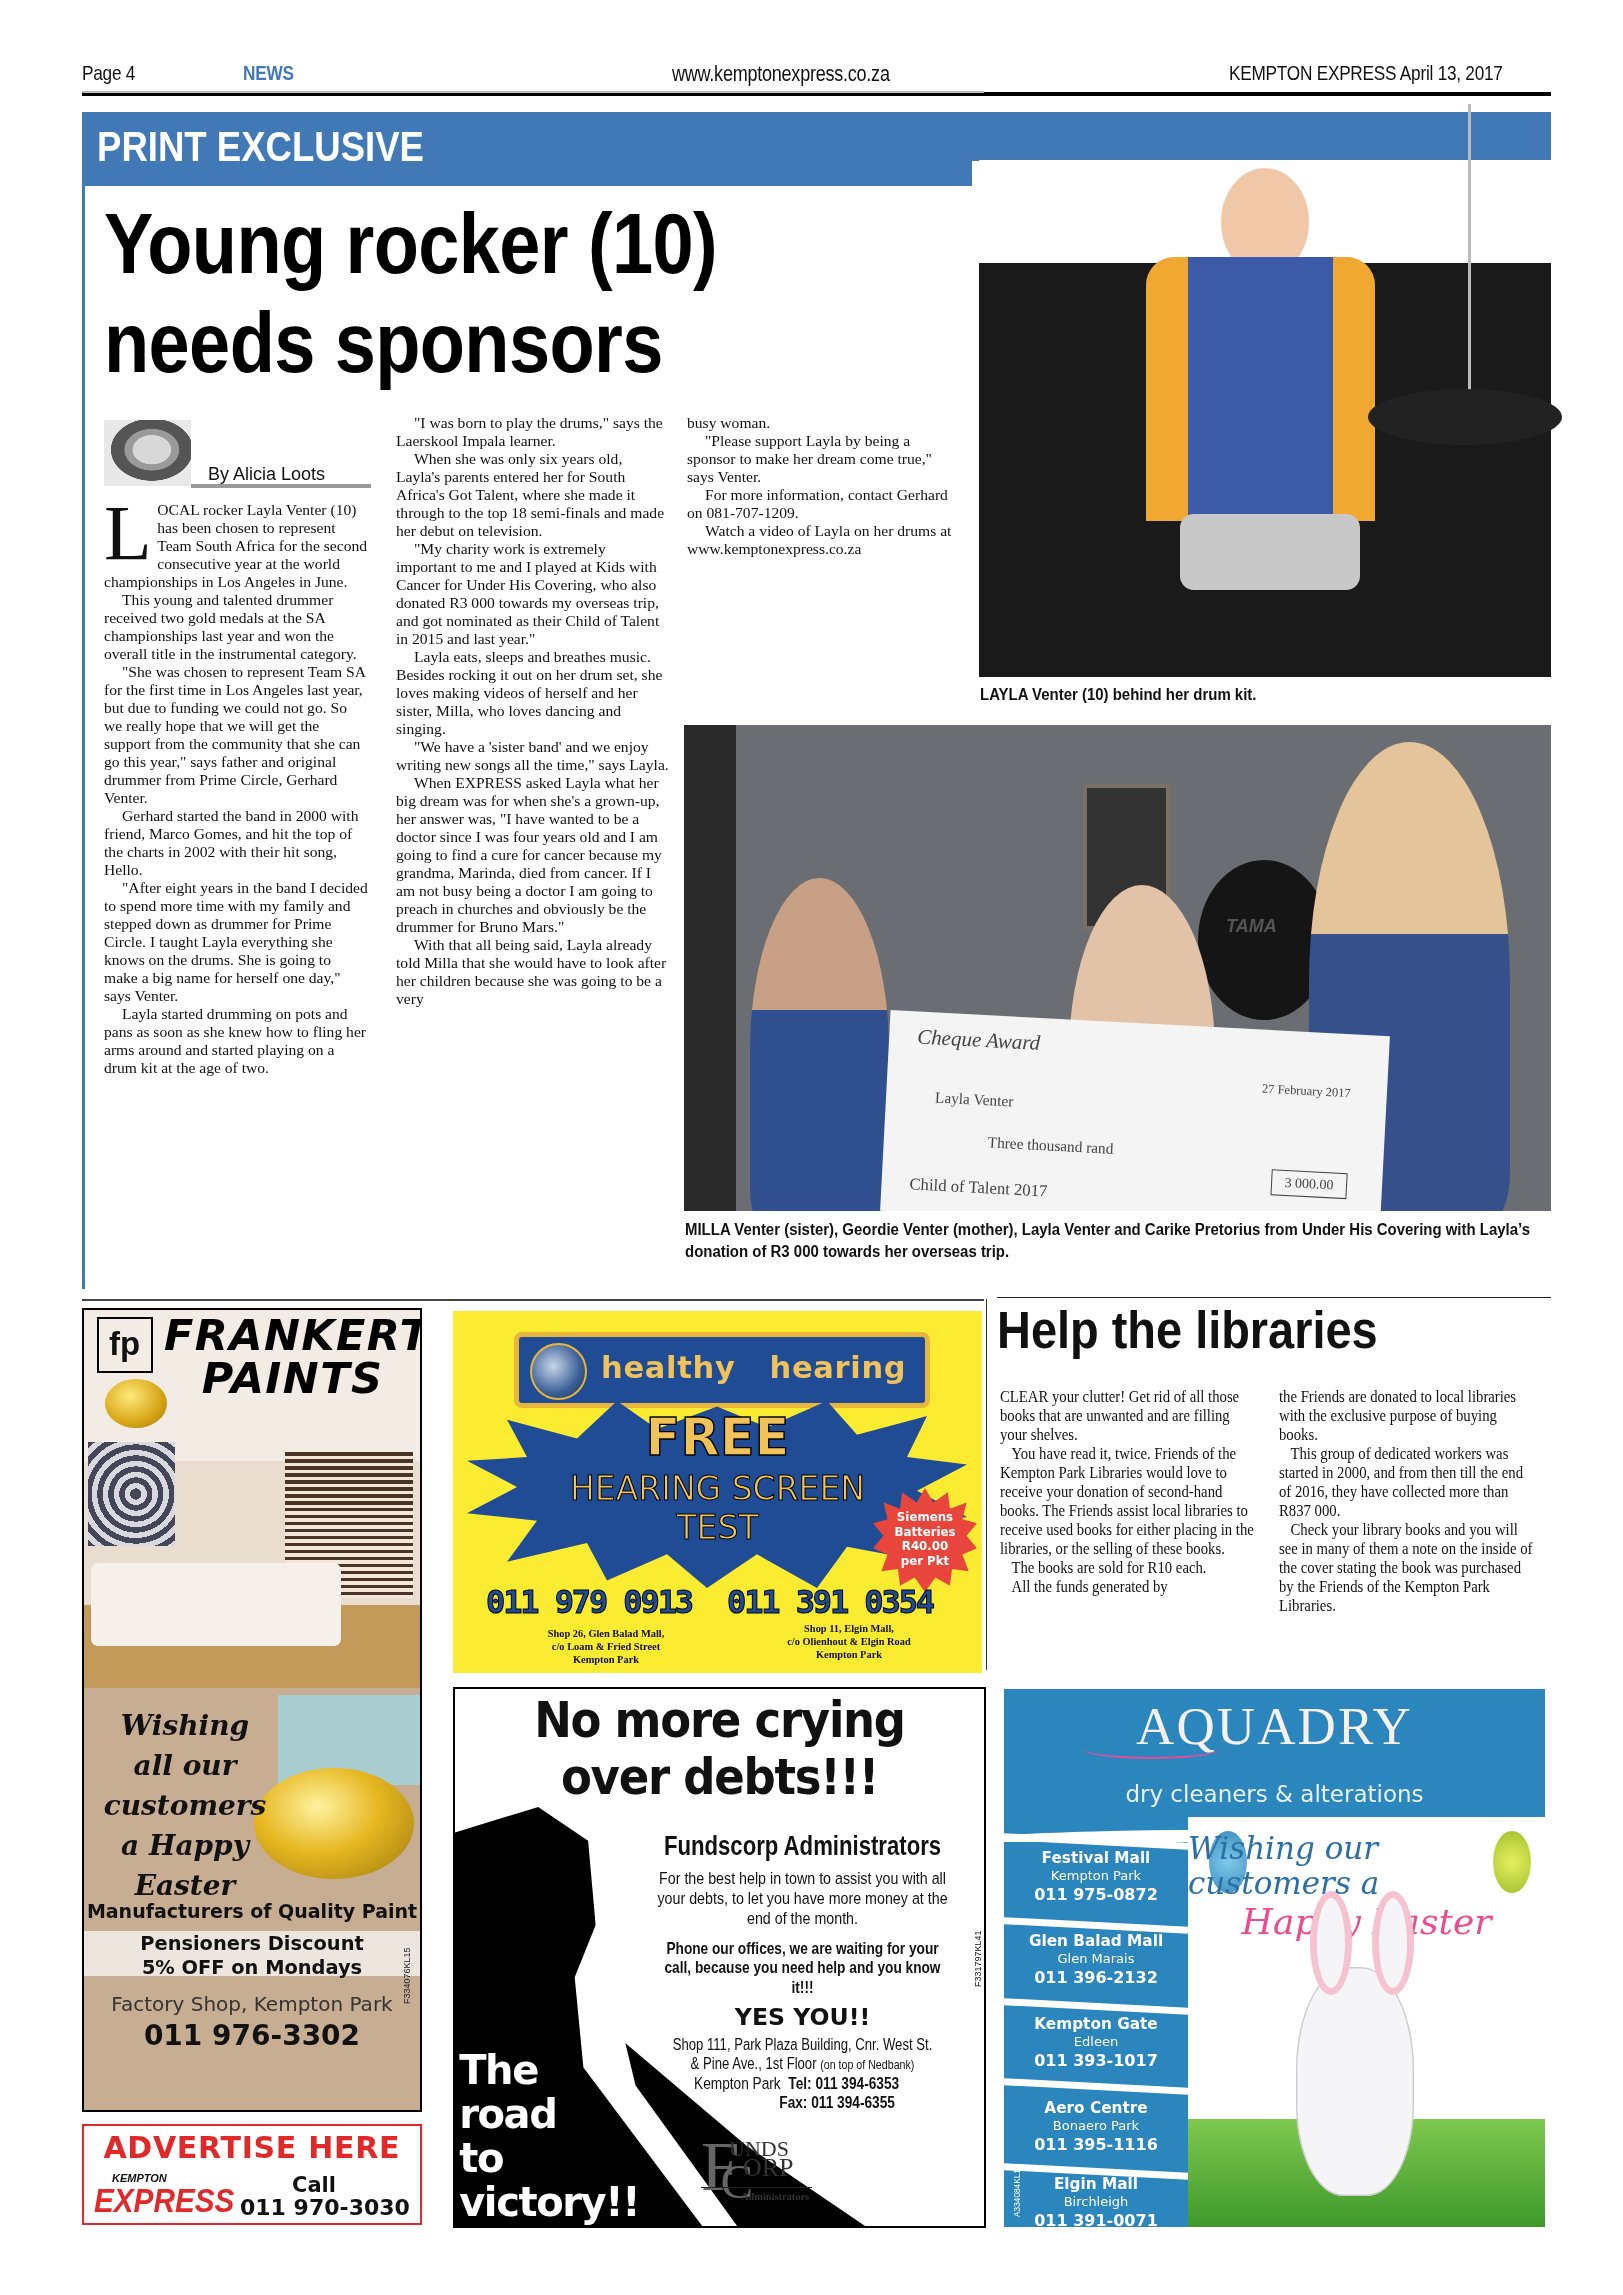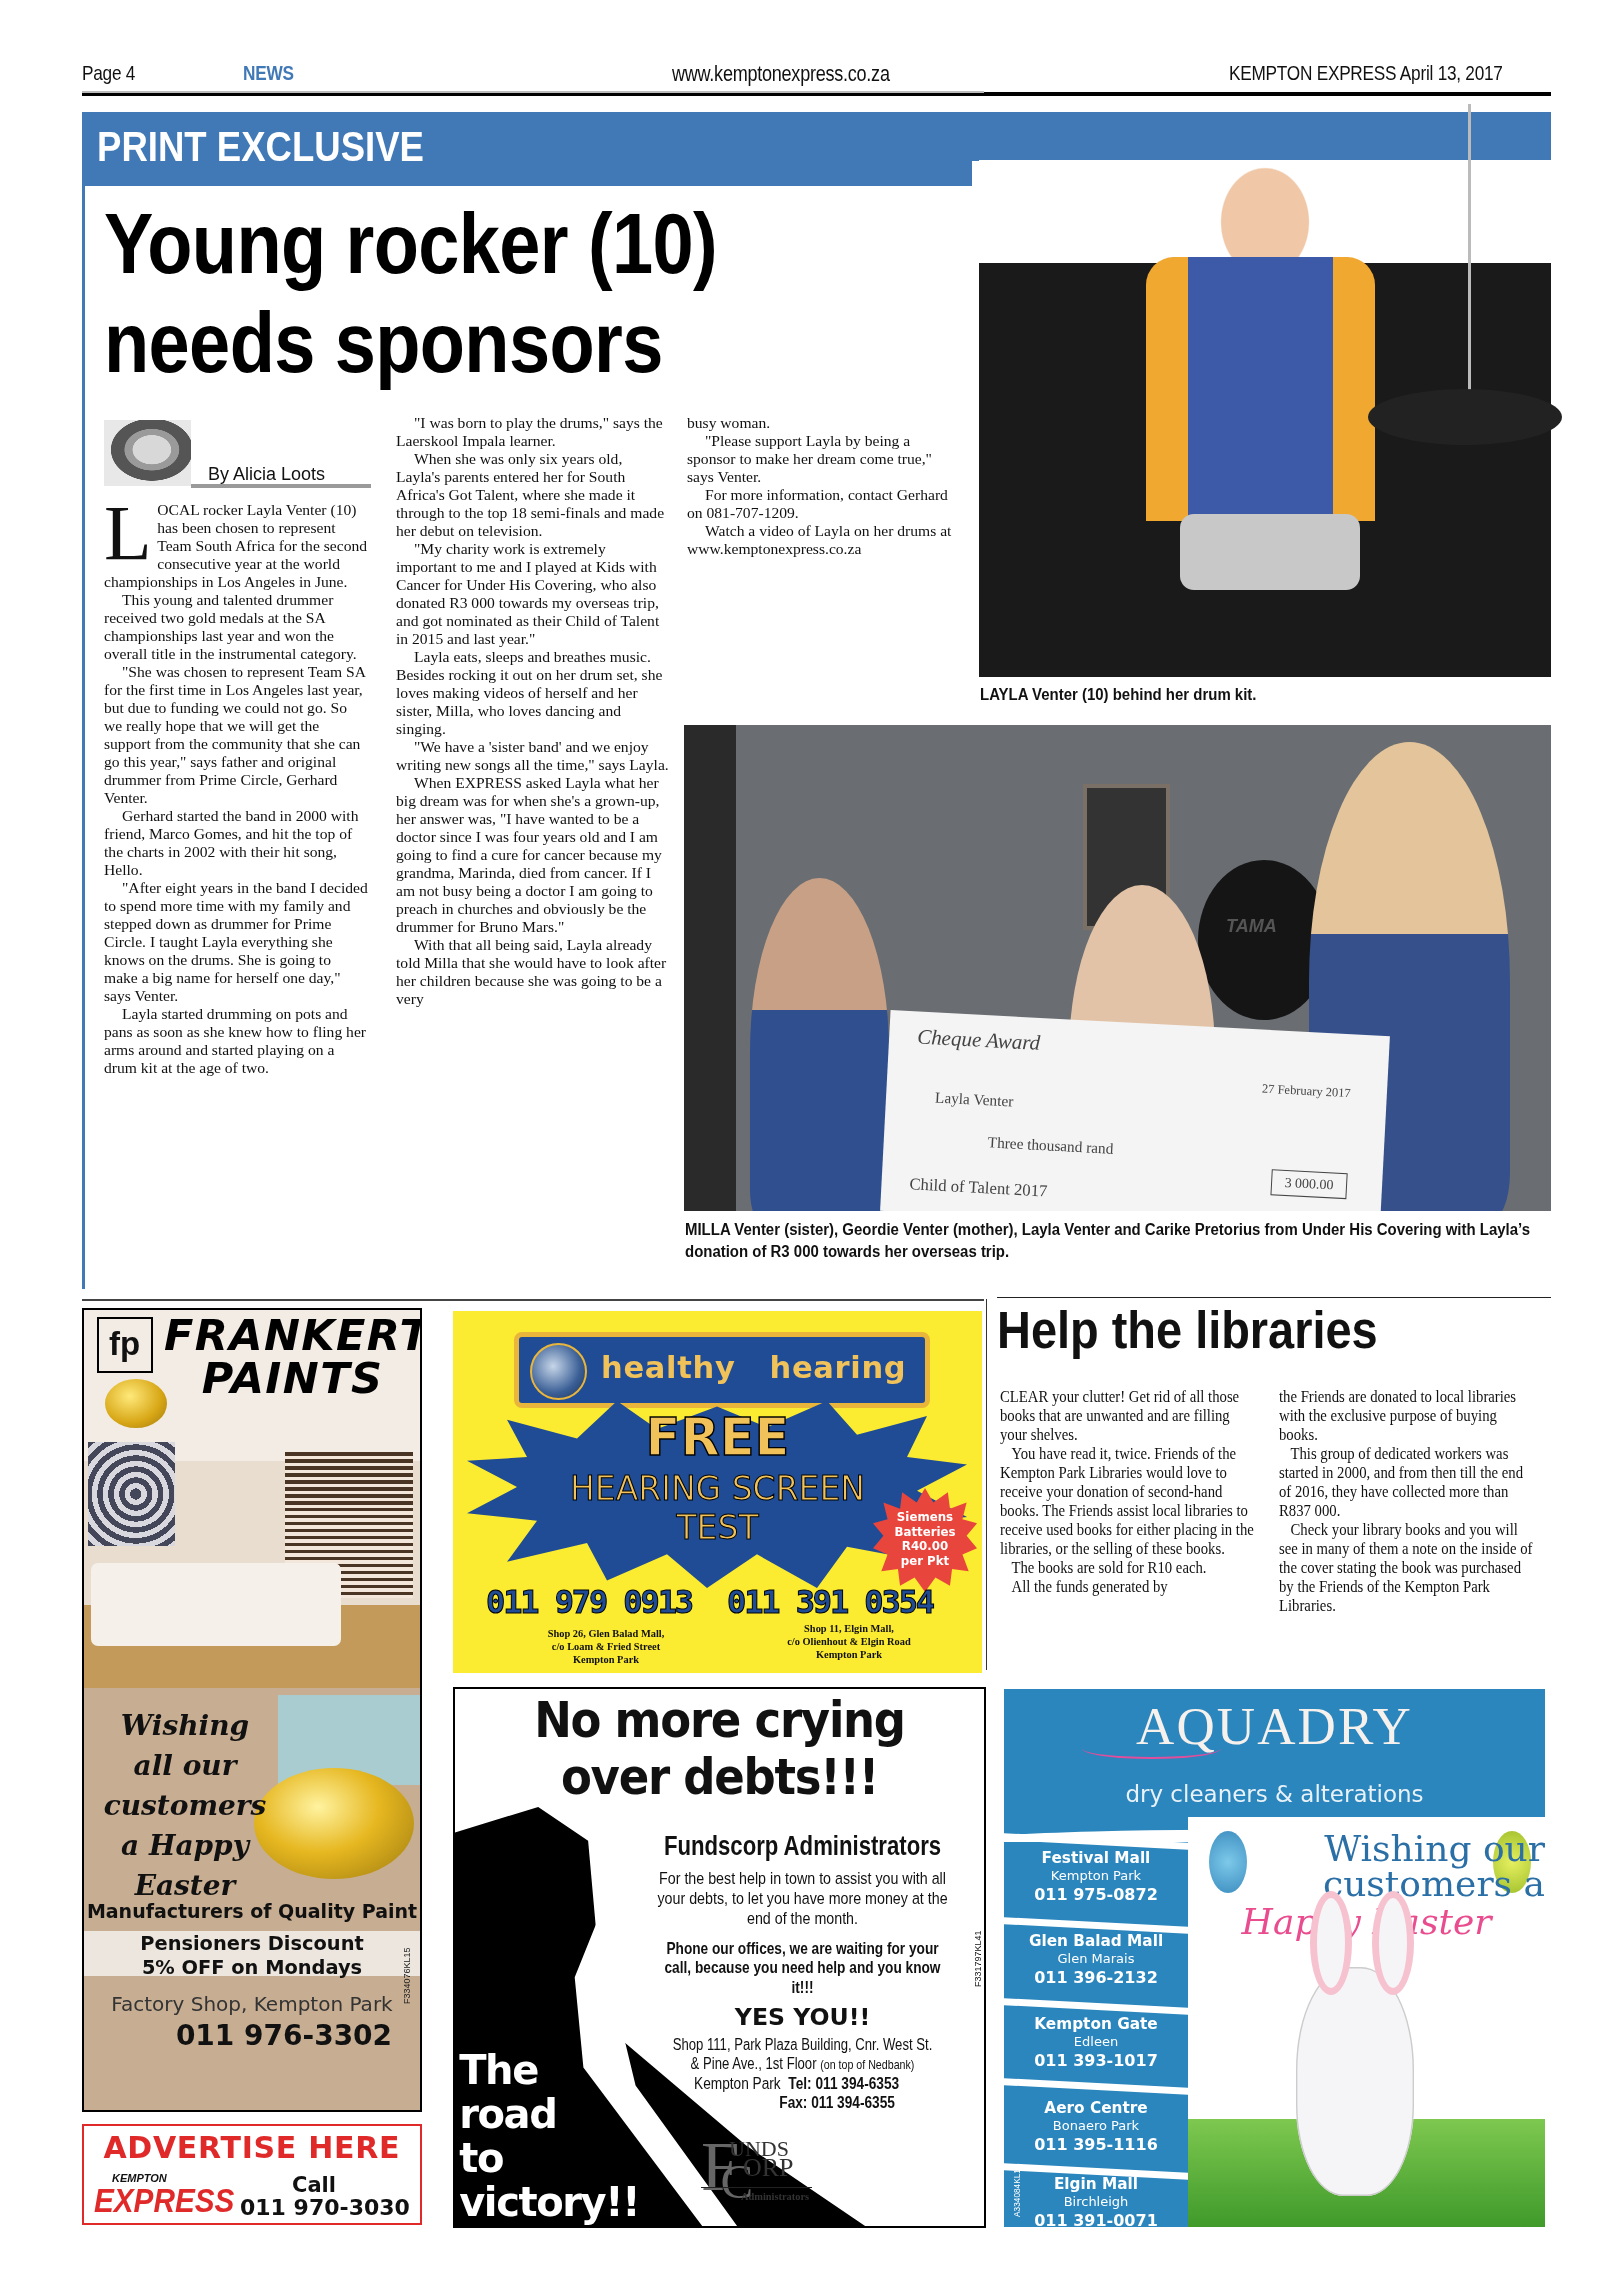--- a/index.html
+++ b/index.html
@@ -66,21 +66,21 @@
   .fk-egg { position: absolute; left: 21px; top: 69px; width: 62px; height: 49px; background: radial-gradient(ellipse at 40% 35%, #ffe97a, #d7a615 60%, #9a7410); border-radius: 50%; }
   .fk-spiral { position: absolute; left: 3.5px; top: 132px; width: 87px; height: 104px; background: repeating-radial-gradient(circle at 55% 50%, #44465a 0 5.6px, #d8d8de 5.6px 11px); }
   .fk-blinds { position: absolute; left: 201px; top: 142px; width: 128px; height: 146px; background: repeating-linear-gradient(180deg, #4a3524 0 3.5px, #f3e6da 3.5px 7px); }
   .fk-sofa { position: absolute; left: 7px; top: 253px; width: 250px; height: 83px; background: #f5f1ea; border-radius: 7px; }
   .fk-wish { position: absolute; left: 14px; top: 396px; width: 174px; font-family: "DejaVu Serif", serif; font-style: italic; font-weight: bold; font-size: 28px; line-height: 40px; text-align: center; }
   .fk-egg2 { position: absolute; left: 170px; top: 458px; width: 160px; height: 111px; background: radial-gradient(ellipse at 40% 35%, #fff3a0, #e6b720 45%, #9c7a10); border-radius: 50%; }
   .fk-bath { position: absolute; left: 194px; top: 385px; width: 146px; height: 90px; background: #a8ccd0; }
   .fk-mfg { position: absolute; left: 0; top: 590px; width: 100%; text-align: center; font-family: "DejaVu Sans", sans-serif; font-weight: bold; font-size: 19px; }
   .fk-pens { position: absolute; left: 0; top: 621px; width: 100%; height: 45px; background: #ece6df; text-align: center; font-family: "DejaVu Sans", sans-serif; font-weight: bold; font-size: 19.4px; line-height: 23.6px; padding-top: 1.4px; }
   .fk-shop { position: absolute; left: 0; top: 682px; width: 100%; text-align: center; font-family: "DejaVu Sans", sans-serif; font-size: 20px; color: #333; }
-  .fk-phone { position: absolute; left: 0; top: 709px; width: 100%; text-align: center; font-family: "DejaVu Sans", sans-serif; font-weight: bold; font-size: 28px; margin-left: 32px; }
+  .fk-phone { position: absolute; left: 0; top: 709px; width: 100%; text-align: center; font-family: "DejaVu Sans", sans-serif; font-weight: bold; font-size: 28px; }
   .fk-code { position: absolute; left: 318px; top: 694px; font-family: "Liberation Sans", sans-serif; font-size: 9px; transform: rotate(-90deg); transform-origin: left top; color: #222; }
 
   
   .ad-advertise { position: absolute; left: 82px; top: 2124px; width: 340px; height: 101px; border: 2.8px solid #e02a2a; }
   .adv-head { position: absolute; left: 19.4px; top: 4.2px; font-family: "DejaVu Sans", sans-serif; font-weight: bold; font-size: 30px; color: #e02a2a; letter-spacing: 0.7px; }
   .adv-kempton { position: absolute; left: 28px; top: 46px; font-family: "Liberation Sans", sans-serif; font-weight: bold; font-style: italic; font-size: 11px; }
   .adv-express { position: absolute; left: 9.7px; top: 56px; font-family: "Liberation Sans", sans-serif; font-weight: bold; font-style: italic; font-size: 33px; color: #e02a2a; transform: scaleX(0.9); transform-origin: left; }
   .adv-call { position: absolute; left: 208px; top: 47px; font-family: "DejaVu Sans", sans-serif; font-weight: bold; font-size: 21px; }
   .adv-phone { position: absolute; left: 156px; top: 69px; font-family: "DejaVu Sans", sans-serif; font-weight: bold; font-size: 22px; }
 
@@ -122,21 +122,21 @@
   .aq-title { position: absolute; left: 0; top: 7px; width: 100%; text-align: center; font-family: "Liberation Serif", serif; font-size: 53px; color: #f6f1ec; letter-spacing: 2.1px; }
   .aq-swoosh { position: absolute; left: 78px; top: 49px; width: 139px; height: 21px; border-bottom: 2.8px solid #e04e9c; border-radius: 0 0 50% 50%; }
   .aq-sub { position: absolute; left: 0; top: 92px; width: 100%; text-align: center; font-family: "DejaVu Sans", sans-serif; font-size: 23px; color: #e9f2f8; }
   .aq-white { position: absolute; left: 184px; top: 128px; width: 357px; height: 410px; background: #fff; }
   .aq-arc { position: absolute; left: 0; top: 111px; width: 541px; height: 42px; background: #fff; clip-path: ellipse(60% 30% at 50% 100%); }
   .aq-loc { position: absolute; left: 0; width: 184px; text-align: center; color: #fff; font-family: "DejaVu Sans", sans-serif; }
   .aq-loc .n { font-weight: bold; font-size: 15.3px; line-height: 18px; }
   .aq-loc .s { font-size: 13px; line-height: 17.4px; }
   .aq-loc .ph { font-weight: bold; font-size: 16px; line-height: 22px; }
   .aq-div { position: absolute; left: 0; width: 184px; height: 7px; background: #fff; transform: skewY(3deg); }
-  .aq-wish { position: absolute; left: 184px; top: 142px; width: 357px; text-align: right; font-family: "DejaVu Serif", serif; font-size: 36px; line-height: 35px; color: #2b6fa7; }
+  .aq-wish { position: absolute; left: 184px; top: 142px; width: 357px; text-align: left; font-family: "DejaVu Serif", serif; font-style: italic; font-size: 31px; line-height: 35px; color: #2b6fa7; }
   .aq-happy { position: absolute; left: 184px; top: 212px; width: 357px; text-align: center; font-family: "DejaVu Serif", serif; font-style: italic; font-size: 36px; color: #e94d8f; }
   .aq-egg1 { position: absolute; left: 205px; top: 142px; width: 38px; height: 62px; border-radius: 50%; background: radial-gradient(circle, #7dc9ea, #3b8cbf); }
   .aq-egg2 { position: absolute; left: 489px; top: 142px; width: 38px; height: 62px; border-radius: 50%; background: radial-gradient(circle, #e6ef60, #9fbf2a); }
   .aq-grass { position: absolute; left: 184px; top: 430px; width: 357px; height: 108px; background: linear-gradient(180deg, #7ec850, #3f9a2a); }
   .aq-bunny { position: absolute; left: 292px; top: 278px; width: 118px; height: 229px; background: #f5f5f8; border-radius: 45% 45% 40% 40%; box-shadow: 0 0 0 1.4px #ccc inset; }
   .aq-bunny::before, .aq-bunny::after { content: ""; position: absolute; top: -76px; width: 28px; height: 90px; background: #f5f5f8; border: 7px solid #f7c2cf; border-radius: 50%; }
   .aq-bunny::before { left: 14px; } .aq-bunny::after { left: 76px; }
   .aq-code { position: absolute; left: 8.3px; top: 528px; font-family: "Liberation Sans", sans-serif; font-size: 8.3px; transform: rotate(-90deg); transform-origin: left top; color: #fff; }
 </style>
 </head>

